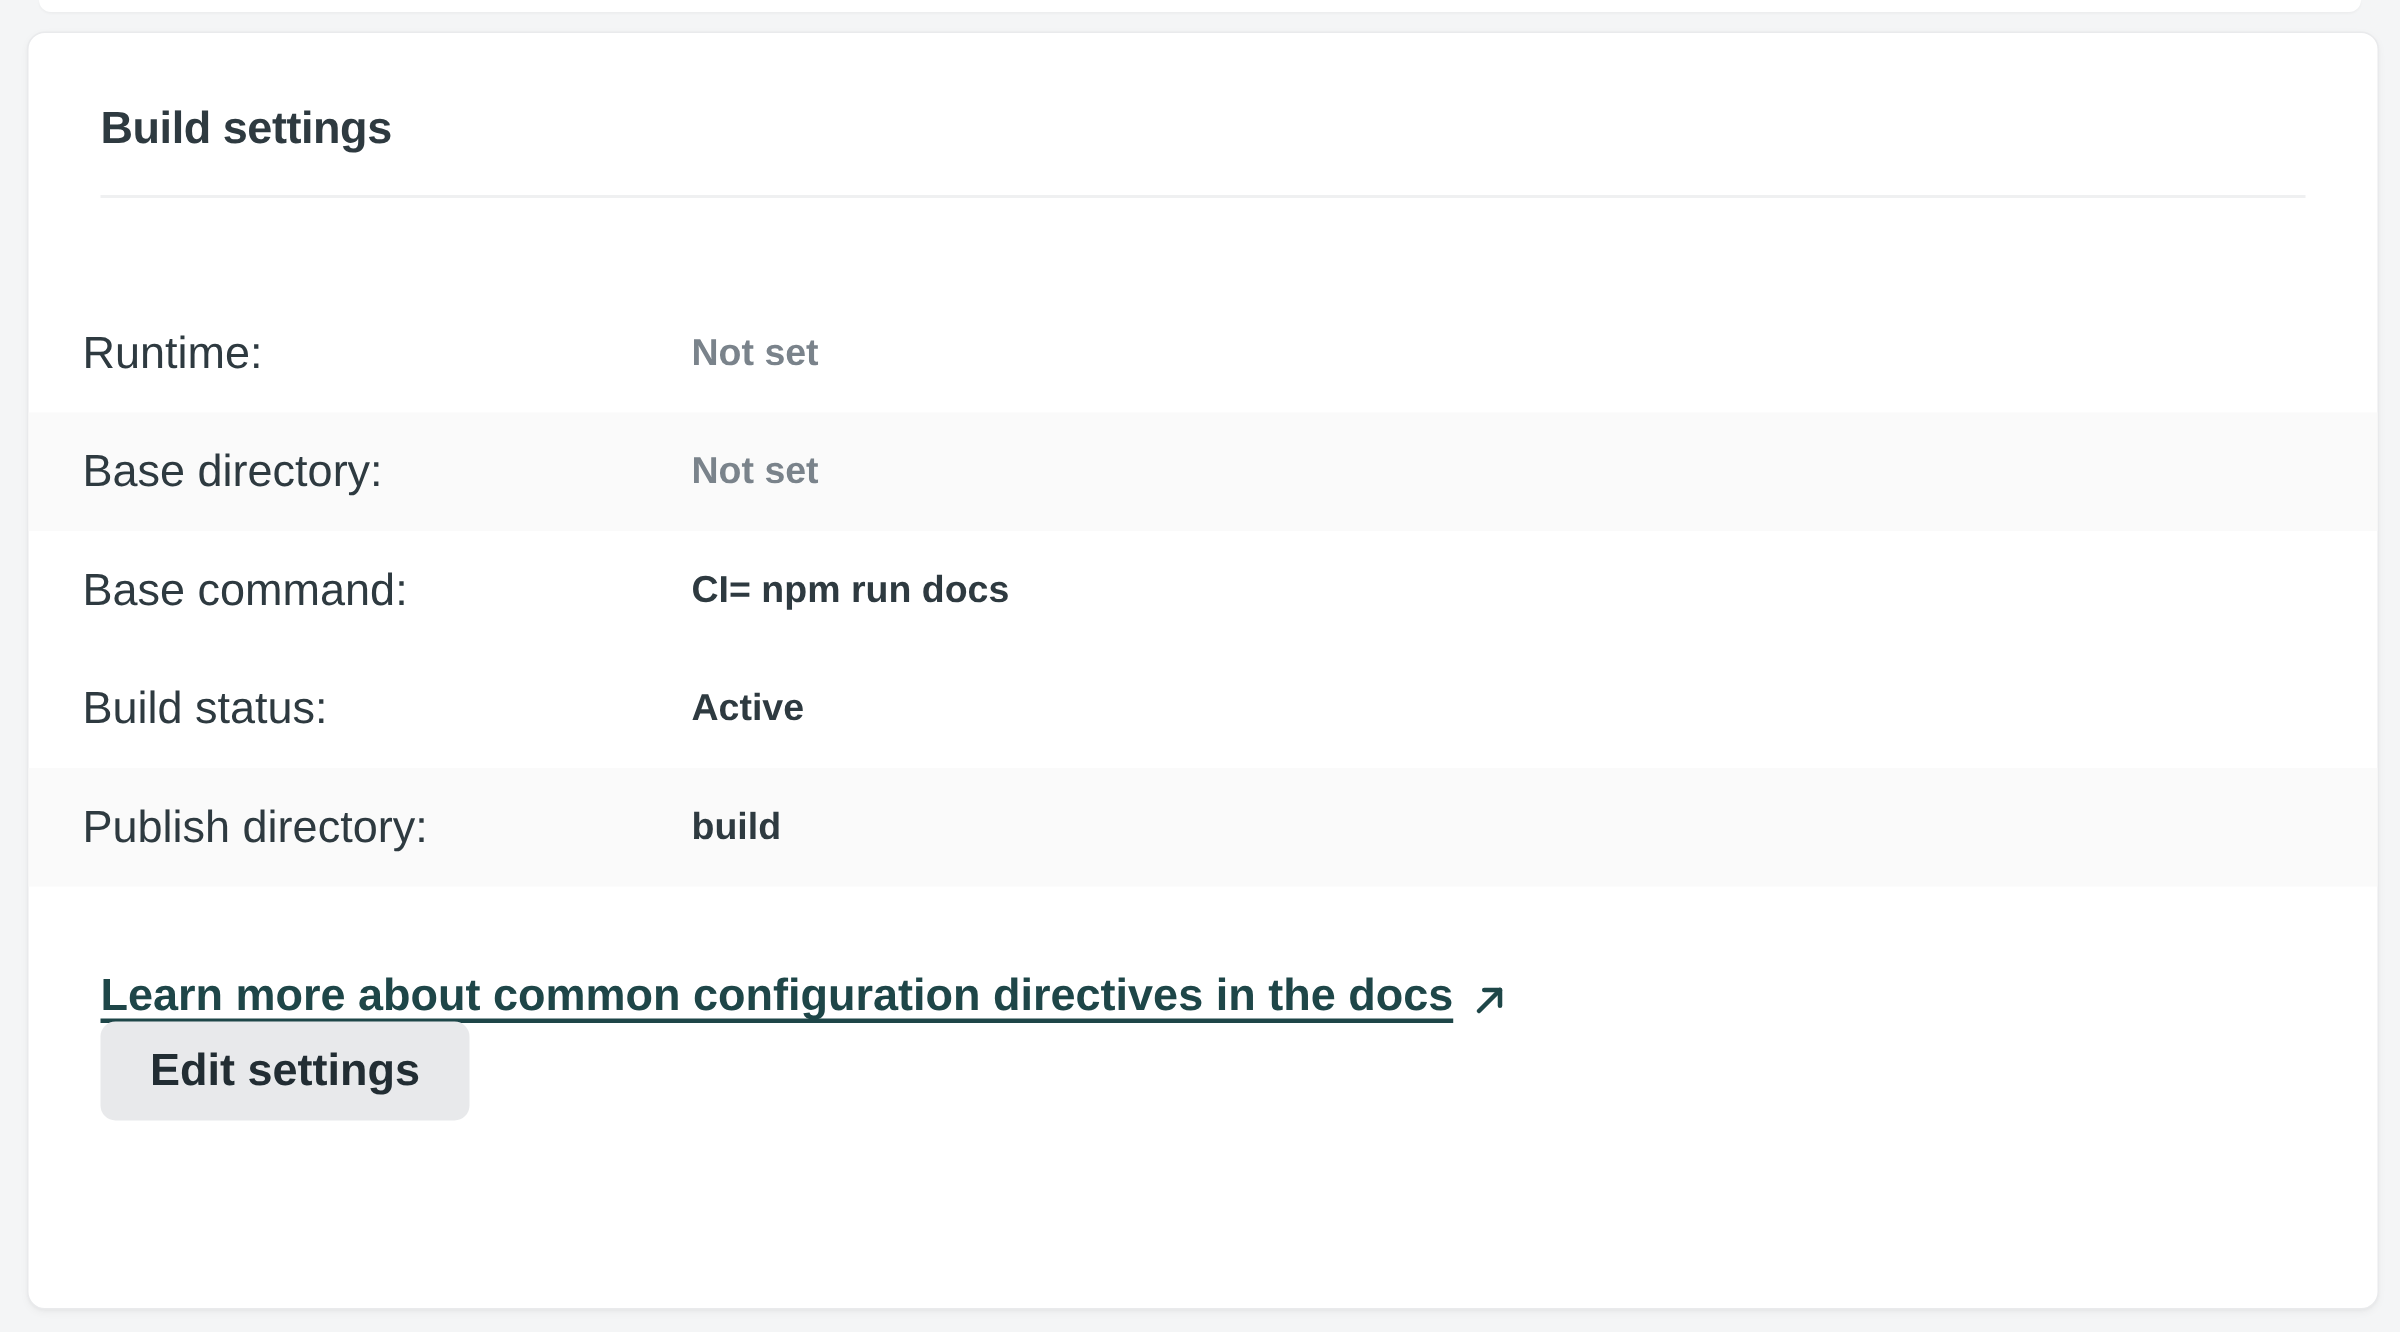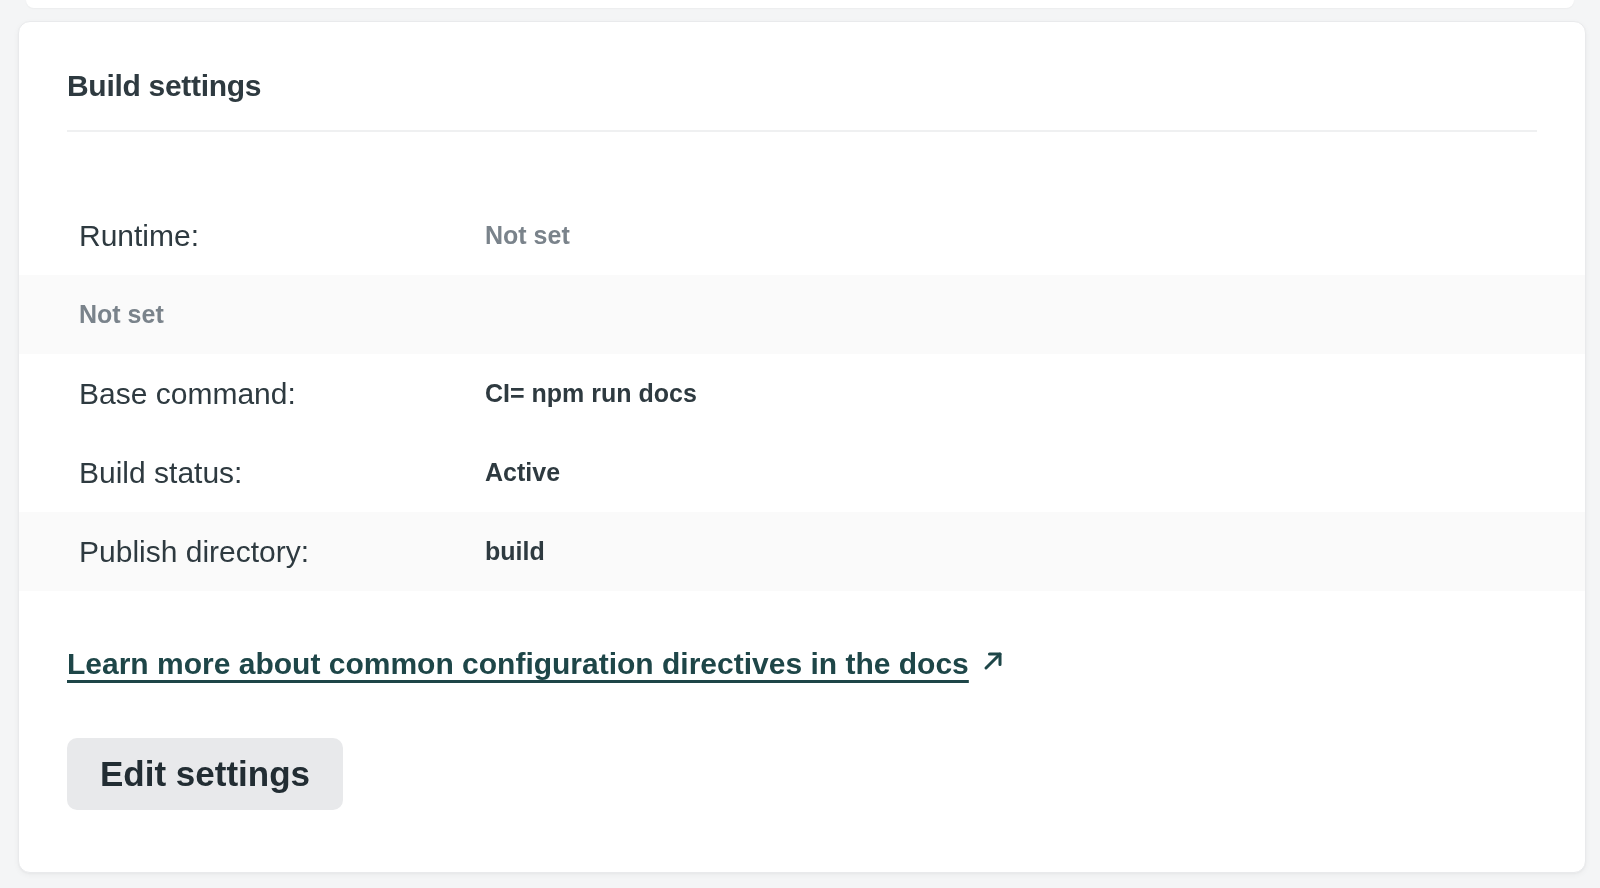--- a/index.html
+++ b/index.html
@@ -43,63 +43,62 @@
   }
   .settings-rows {
     margin-top: 64px;
   }
   .row {
     display: grid;
     grid-template-columns: 406px 1fr;
     align-items: center;
     height: 79px;
     margin: 0 -48px;      
-    padding: 0 60px;
+    padding: 0 36px;
   }
   .row.striped { background: #fafafa; }
   .row-label {
     font-size: 30px;
     font-weight: 400;
     color: #2e3a40;
   }
   .row-value {
     font-size: 25px;
     font-weight: 700;
     color: #2e3a40;
   }
   .row-value.unset {
     color: #7a838b;
     font-weight: 600;
   }
   .docs-link-wrap { margin-top: 56px; }
   .docs-link {
     display: inline-flex;
-    align-items: flex-start;
+    align-items: flex-end;
     gap: 10px;
     font-size: 30px;
     font-weight: 700;
     color: #1e4648;
     text-decoration: none;
     cursor: pointer;
   }
   .docs-link .link-text {
     text-decoration: underline;
     text-decoration-thickness: 2.5px;
     text-underline-offset: 6px;
   }
   .docs-link svg { display: block; }
   .edit-settings-button {
-    margin-top: 57px;
     display: inline-block;
     background: #e8e9eb;
     border: none;
     border-radius: 10px;
     padding: 16px 33px;
     font-family: "Liberation Sans", "DejaVu Sans", sans-serif;
-    font-size: 35px;
+    font-size: 30px;
     font-weight: 700;
     color: #222d33;
     cursor: pointer;
   }
 </style>
 </head>
 <body>
 
 <div class="card-above-remnant"></div>
 
@@ -107,20 +106,21 @@
   <h1 class="card-title">Build settings</h1>
   <div class="card-divider"></div>
 
   <div class="settings-rows">
   <div class="row">
     <span class="row-label">Runtime:</span>
     <span class="row-value unset">Not set</span>
   </div>
 
   <div class="row striped">
+    <span class="row-label">Base directory:</span>
     <span class="row-value unset">Not set</span>
   </div>
 
   <div class="row">
     <span class="row-label">Base command:</span>
     <span class="row-value">CI= npm run docs</span>
   </div>
 
   <div class="row">
     <span class="row-label">Build status:</span>

